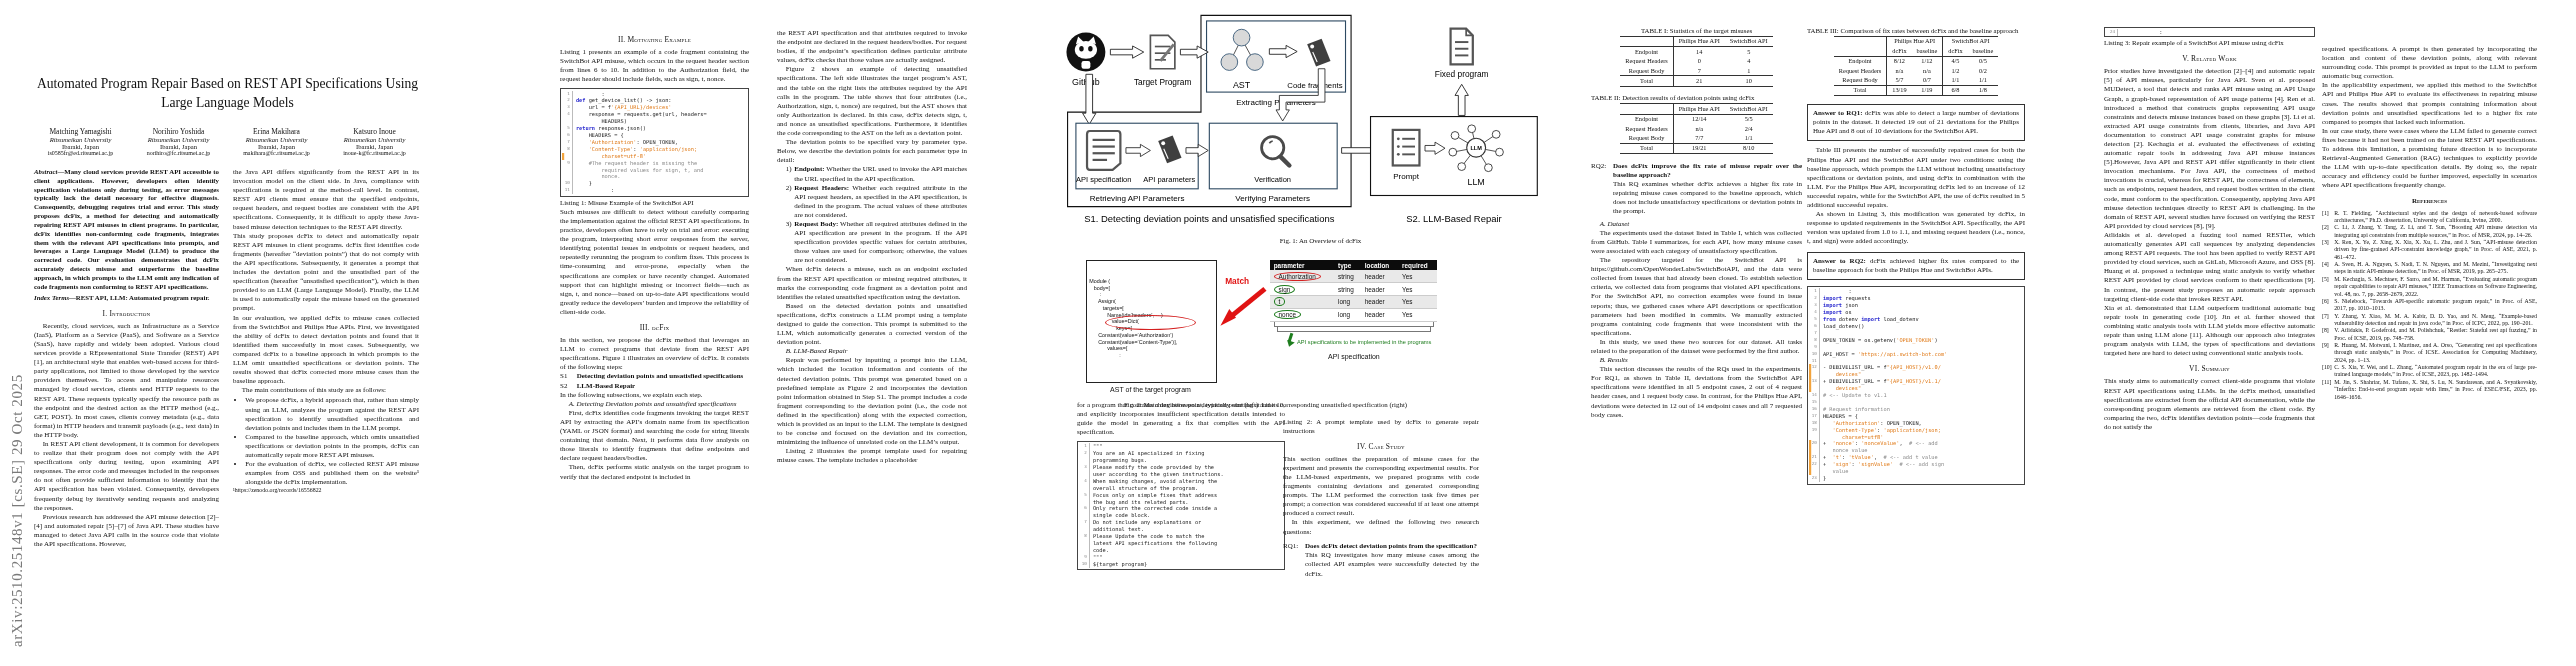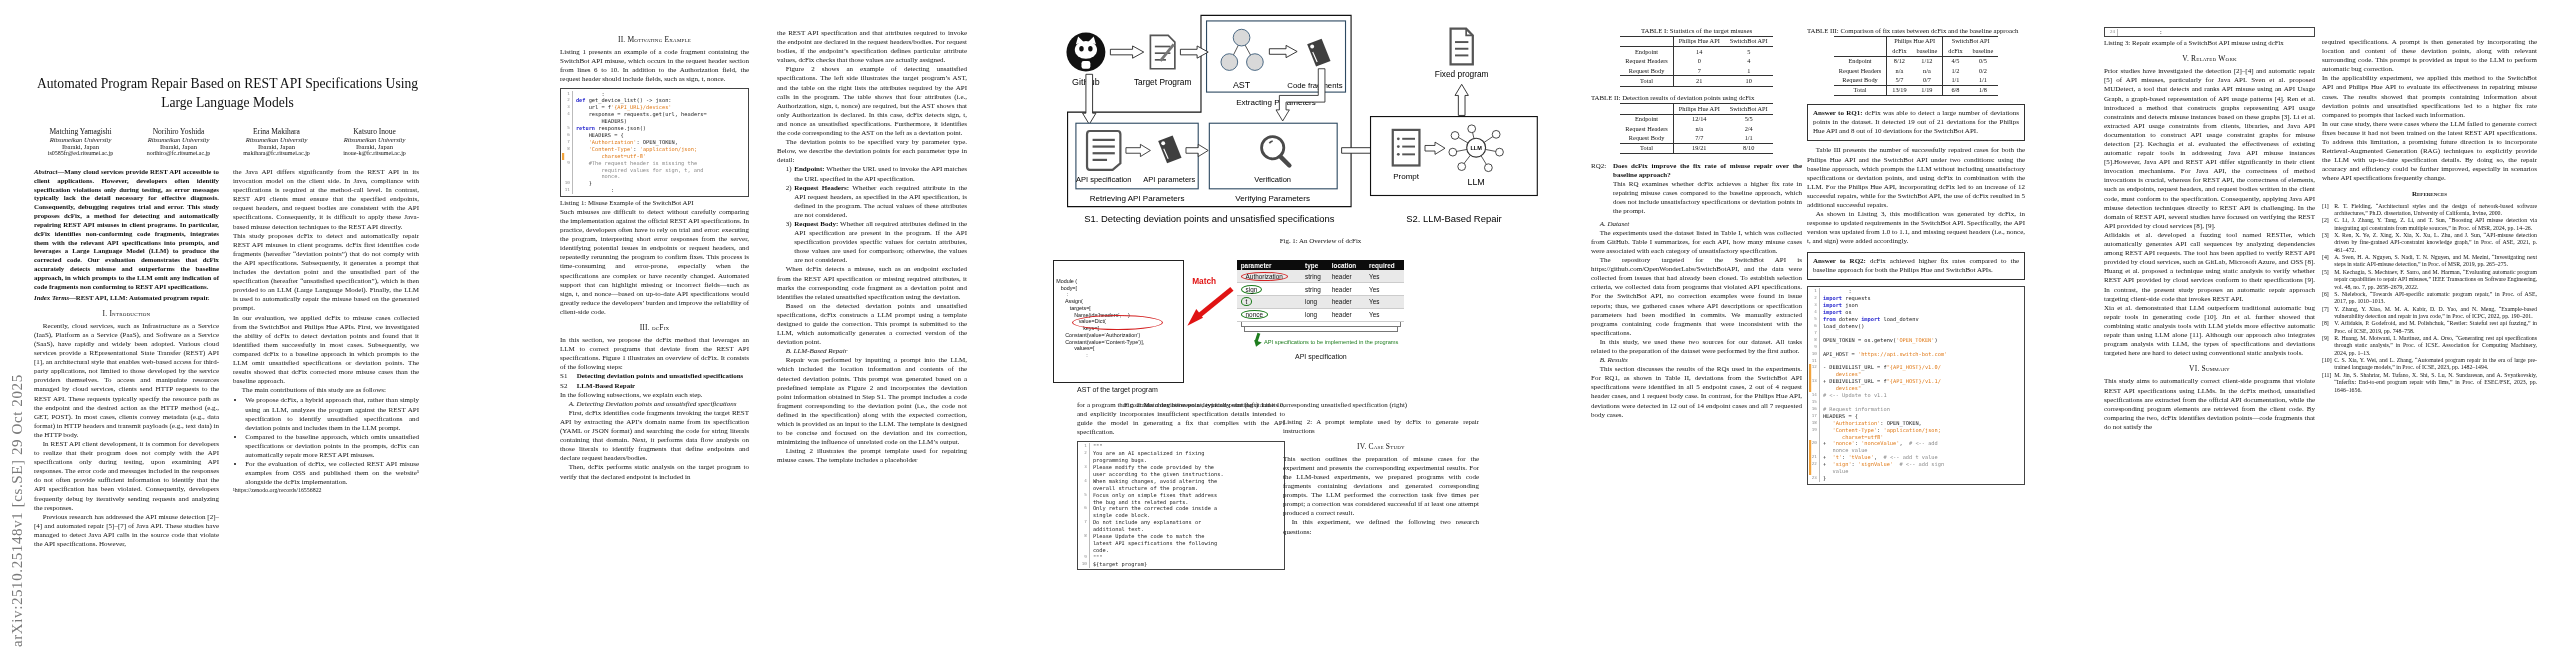--- a/index.html
+++ b/index.html
@@ -62,21 +62,21 @@
   .itm{display:flex;text-indent:0;}
   .itm-m{width:14.5px;flex-shrink:0;text-align:right;padding-right:2.8px;}
   .itm-b{flex:1;}
   .itm-t{font-weight:bold;}
   
   .footnote{margin-top:15.6px;font-size:5.9px;text-indent:0 !important;}
   
   .figcap{font-size:6.9px;text-align:center;}
   .fig1wrap{position:absolute;left:1037px;top:12.2px;width:567px;}
   .fig2wrap{position:absolute;left:1053px;top:260px;width:425px;}
-  .fig2row{display:flex;align-items:flex-start;}
+  .fig2row{display:flex;align-items:flex-start;margin-left:33px;}
   .astbox{width:125px;border:0.8px solid #222;padding:3.3px 2.2px;position:relative;
           font-family:"Liberation Sans",sans-serif;font-size:5.4px;line-height:1.25;
           white-space:pre;color:#111;}
   .astlabel{width:129px;text-align:center;font-family:"Liberation Sans",sans-serif;
             font-size:7px;margin-top:2.8px;}
   .redellipse{position:absolute;border:1.2px solid #d42020;border-radius:50%;
               width:89px;height:13.3px;left:18px;top:54px;}
   .matchzone{width:53px;position:relative;height:89px;flex-shrink:0;}
   .matchlbl{color:#e01313;font-family:"Liberation Sans",sans-serif;font-weight:bold;
             font-size:8.3px;position:absolute;left:7.8px;top:15.6px;}
@@ -466,20 +466,27 @@
       <div class="cl"><span class="ln">9</span><span class="ct"><span class="c-d">"""</span></span></div>
       <div class="cl"><span class="ln">10</span><span class="ct"><span class="c-d">${target program}</span></span></div>
     </div>
 </div>
 
 <div class="col" style="left:1283px;top:418px;width:196px">
   <p class="listcap">Listing 2: A prompt template used by dcFix to generate repair instructions</p>
   <h3 class="sechead">IV. Case Study</h3>
   <p class="noind">This section outlines the preparation of misuse cases for the experiment and presents the corresponding experimental results. For the LLM-based experiments, we prepared programs with code fragments containing deviations and generated corresponding prompts. The LLM performed the correction task five times per prompt; a correction was considered successful if at least one attempt produced a correct result.</p>
   <p>In this experiment, we defined the following two research questions:</p>
+  <div class="rq">
+    <div class="rq-m">RQ1:</div>
+    <div class="rq-b">
+        <div class="rq-q">Does dcFix detect deviation points from the specification?</div>
+        <div>This RQ investigates how many misuse cases among the collected API examples were successfully detected by the dcFix.</div>
+      </div>
+  </div>
 </div>
 
 <div class="col" style="left:1591px;top:27px;width:211px">
   <p class="tabcap ctr">TABLE I: Statistics of the target misuses</p>
   <table class="ltx">
     <thead>
         <tr>
       <th></th>
       <th class="vl">Philips Hue API</th>
       <th>SwitchBot API</th>
@@ -649,21 +656,21 @@
   <h3 class="sechead">V. Related Work</h3>
   <div>
       <p class="noind">Prior studies have investigated the detection [2]–[4] and automatic repair [5] of API misuses, particularly for Java API. Sven et al. proposed MUDetect, a tool that detects and ranks API misuse using an API Usage Graph, a graph-based representation of API usage patterns [4]. Ren et al. introduced a method that constructs graphs representing API usage constraints and detects misuse instances based on these graphs [3]. Li et al. extracted API usage constraints from clients, libraries, and Java API documentation to construct API usage constraint graphs for misuse detection [2]. Kechagia et al. evaluated the effectiveness of existing automatic repair tools in addressing Java API misuse instances [5].However, Java API and REST API differ significantly in their client invocation mechanisms. For Java API, the correctness of method invocations is crucial, whereas for REST API, the correctness of elements, such as endpoints, request headers, and request bodies written in the client code, must conform to the specification. Consequently, applying Java API misuse detection techniques directly to REST API is challenging. In the domain of REST API, several studies have focused on verifying the REST API provided by cloud services [8], [9].</p>
       <p class="noind">Atlidakis et al. developed a fuzzing tool named RESTler, which automatically generates API call sequences by analyzing dependencies among REST API requests. The tool has been applied to verify REST API provided by cloud services, such as GitLab, Microsoft Azure, and OSS [8]. Huang et al. proposed a technique using static analysis to verify whether REST API provided by cloud services conform to their specifications [9]. In contrast, the present study proposes an automatic repair approach targeting client-side code that invokes REST API.</p>
       <p class="noind">Xia et al. demonstrated that LLM outperform traditional automatic bug repair tools in generating code [10]. Jin et al. further showed that combining static analysis tools with LLM yields more effective automatic repair than using LLM alone [11]. Although our approach also integrates program analysis with LLM, the types of specifications and deviations targeted here are hard to detect using conventional static analysis tools.</p>
     </div>
   <h3 class="sechead">VI. Summary</h3>
   <p class="noind">This study aims to automatically correct client-side programs that violate REST API specifications using LLMs. In the dcFix method, unsatisfied specifications are extracted from the official API documentation, while the corresponding program elements are retrieved from the client code. By comparing the two, dcFix identifies deviation points—code fragments that do not satisfy the</p>
 </div>
 
-<div class="col" style="left:2322px;top:38px;width:215px">
+<div class="col" style="left:2322px;top:45px;width:215px">
   <div>
       <p class="noind">required specifications. A prompt is then generated by incorporating the location and content of these deviation points, along with relevant surrounding code. This prompt is provided as input to the LLM to perform automatic bug correction.</p>
       <p class="noind">In the applicability experiment, we applied this method to the SwitchBot API and Philips Hue API to evaluate its effectiveness in repairing misuse cases. The results showed that prompts containing information about deviation points and unsatisfied specifications led to a higher fix rate compared to prompts that lacked such information.</p>
       <p class="noind">In our case study, there were cases where the LLM failed to generate correct fixes because it had not been trained on the latest REST API specifications. To address this limitation, a promising future direction is to incorporate Retrieval-Augmented Generation (RAG) techniques to explicitly provide the LLM with up-to-date specification details. By doing so, the repair accuracy and efficiency could be further improved, especially in scenarios where API specifications frequently change.</p>
     </div>
   <h3 class="refhead">References</h3>
   <div>
       <div class="ref">
         <div class="ref-m">[1]</div>
         <div class="ref-t">R. T. Fielding, “Architectural styles and the design of network-based software architectures,” Ph.D. dissertation, University of California, Irvine, 2000.</div>

